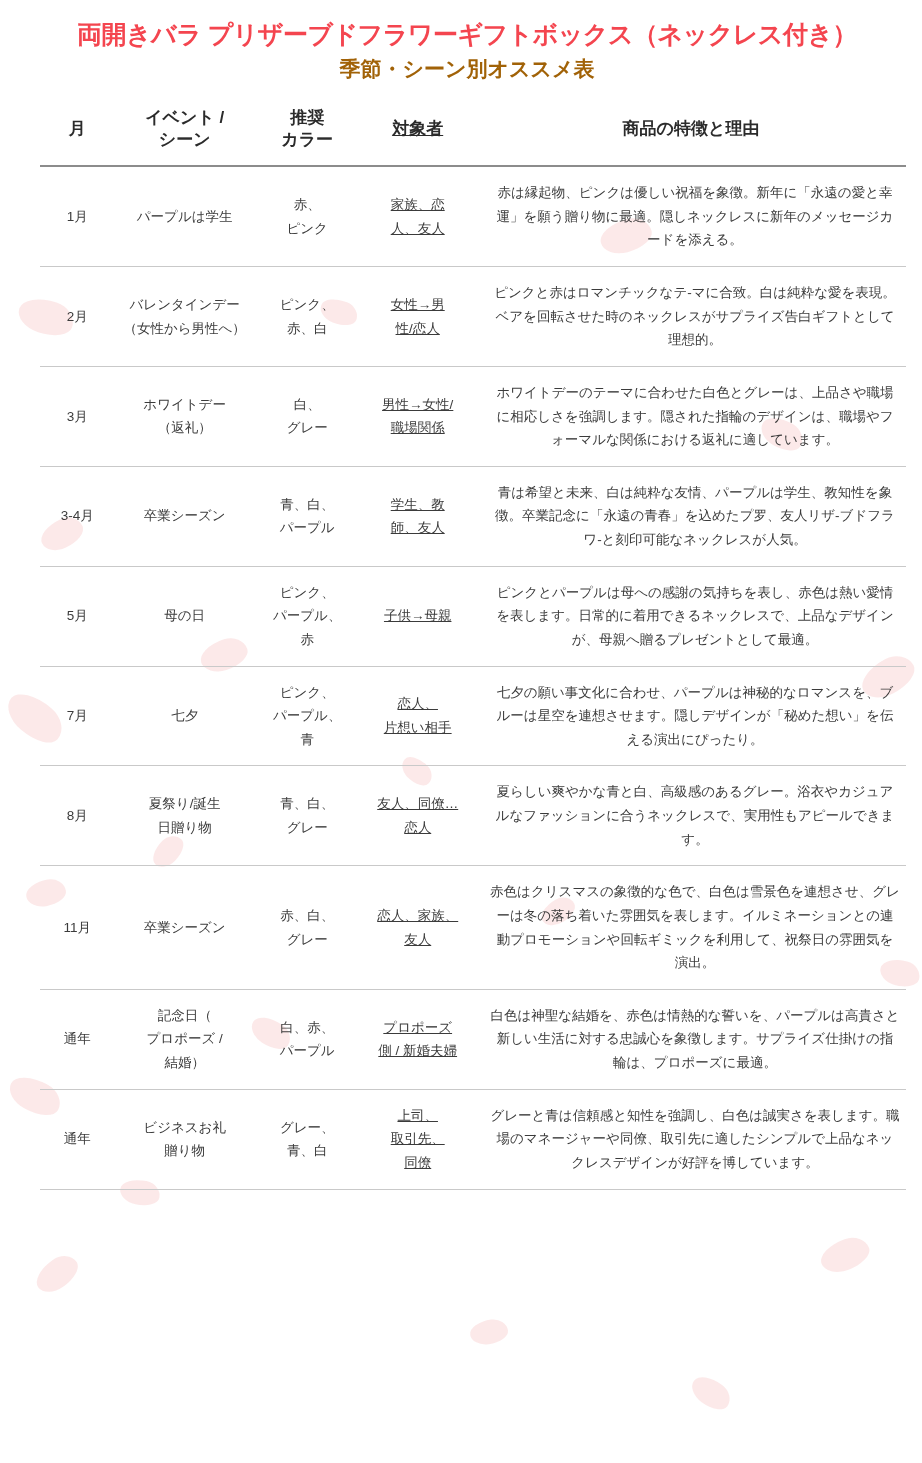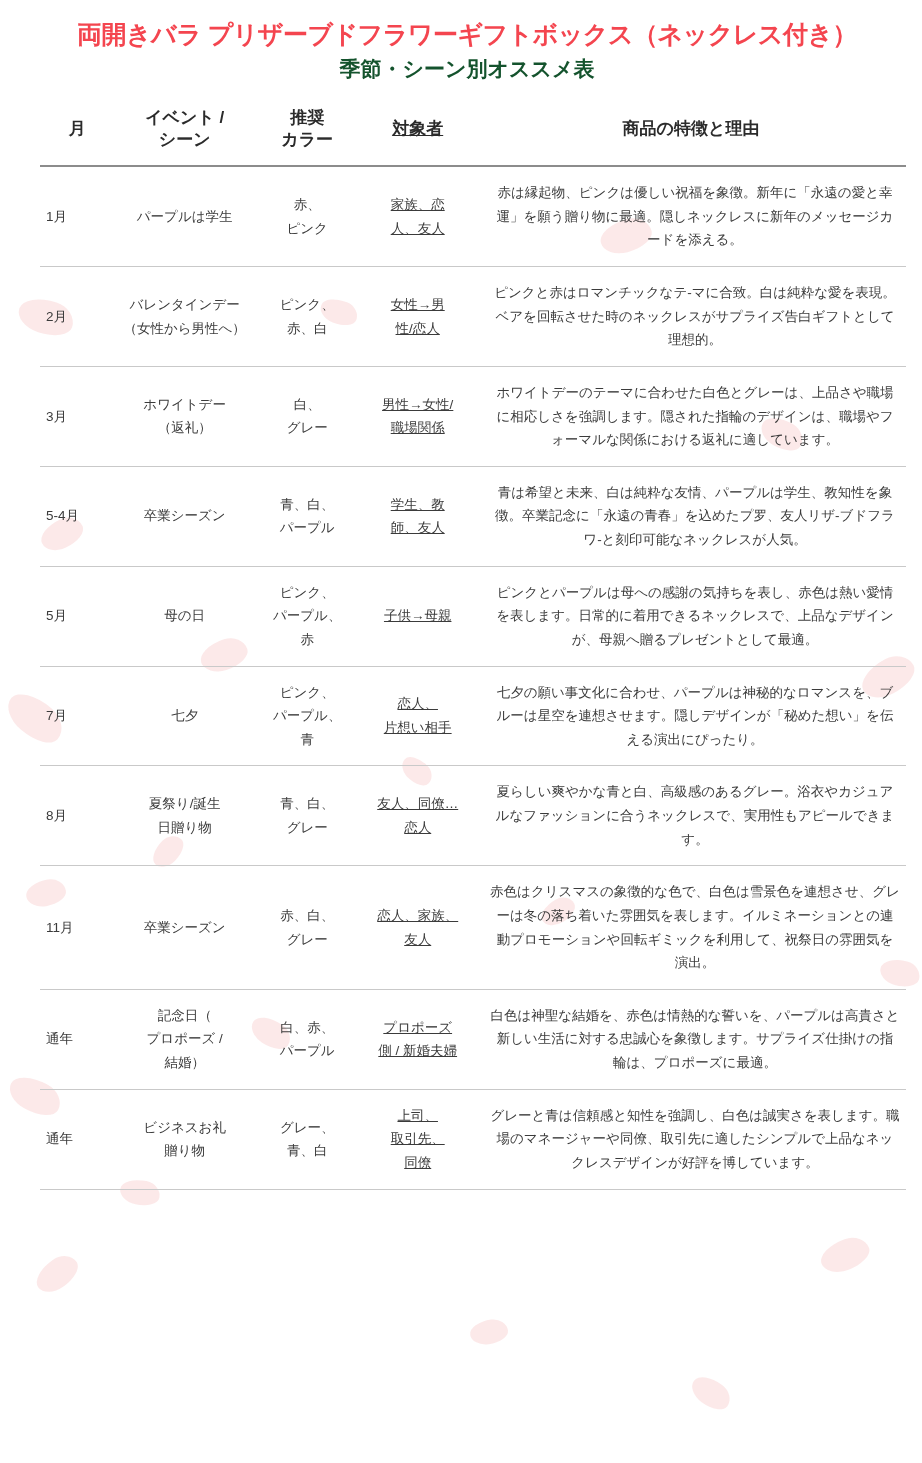--- a/index.html
+++ b/index.html
@@ -73,21 +73,21 @@
   }
   table.rec-table tbody td {
     font-size: 13.5px;
     color: #3b3b3b;
     padding: 14px 6px;
     vertical-align: middle;
     border-bottom: 1px solid #c9c9c9;
     line-height: 1.75;
   }
   tbody tr:last-child td { border-bottom: 1px solid #c9c9c9; }
-  .c-month  { width: 66px;  }
+  .c-month  { width: 66px;  text-align: center; }
   .c-event  { width: 132px; text-align: center; }
   .c-color  { width: 96px;  text-align: center; }
   .c-target { width: 108px; text-align: center; text-decoration: underline; }
   .c-desc   { width: 420px; text-align: center; padding-left: 14px !important; }
   thead .c-desc { text-align: center; padding-left: 4px !important; }
 </style>
 </head>
 <body>
 
 <div class="petals">
@@ -109,21 +109,21 @@
   <div class="petal" style="left:820px; top:1240px; width:50px; height:30px; transform:rotate(-20deg);"></div>
   <div class="petal" style="left:690px; top:1380px; width:42px; height:26px; transform:rotate(36deg);"></div>
   <div class="petal" style="left:470px; top:1320px; width:38px; height:24px; transform:rotate(-8deg);"></div>
   <div class="petal" style="left:400px; top:760px;  width:34px; height:22px; transform:rotate(44deg);"></div>
   <div class="petal" style="left:540px; top:900px;  width:36px; height:23px; transform:rotate(-30deg);"></div>
 </div>
 
 <div class="page">
 
   <h1 class="title" style="color: rgb(244, 69, 79);">両開きバラ プリザーブドフラワーギフトボックス（ネックレス付き）</h1>
-  <h2 class="subtitle" style="color: #14532d;">季節・シーン別オススメ表</h2>
+  <h2 class="subtitle" style="color: #a16207;">季節・シーン別オススメ表</h2>
 
   <table class="rec-table">
     <thead>
       <tr>
         <th class="c-month">月</th>
         <th class="c-event">イベント /<br>シーン</th>
         <th class="c-color">推奨<br>カラー</th>
         <th class="c-target">対象者</th>
         <th class="c-desc">商品の特徴と理由</th>
       </tr>
@@ -144,21 +144,21 @@
           <td class="c-desc">ピンクと赤はロマンチックなテ-マに合致。白は純粋な愛を表現。ベアを回転させた時のネックレスがサプライズ告白ギフトとして理想的。</td>
         </tr>
         <tr>
           <td class="c-month">3月</td>
           <td class="c-event">ホワイトデー<br>（返礼）</td>
           <td class="c-color">白、<br>グレー</td>
           <td class="c-target">男性→女性/<br>職場関係</td>
           <td class="c-desc">ホワイトデーのテーマに合わせた白色とグレーは、上品さや職場に相応しさを強調します。隠された指輪のデザインは、職場やフォーマルな関係における返礼に適しています。</td>
         </tr>
         <tr>
-          <td class="c-month">5-4月</td>
+          <td class="c-month">3-4月</td>
           <td class="c-event">卒業シーズン</td>
           <td class="c-color">青、白、<br>パープル</td>
           <td class="c-target">学生、教<br>師、友人</td>
           <td class="c-desc">青は希望と未来、白は純粋な友情、パープルは学生、教知性を象徴。卒業記念に「永遠の青春」を込めたプ罗、友人リザ-ブドフラワ-と刻印可能なネックレスが人気。</td>
         </tr>
         <tr>
           <td class="c-month">5月</td>
           <td class="c-event">母の日</td>
           <td class="c-color">ピンク、<br>パープル、<br>赤</td>
           <td class="c-target">子供→母親</td>

